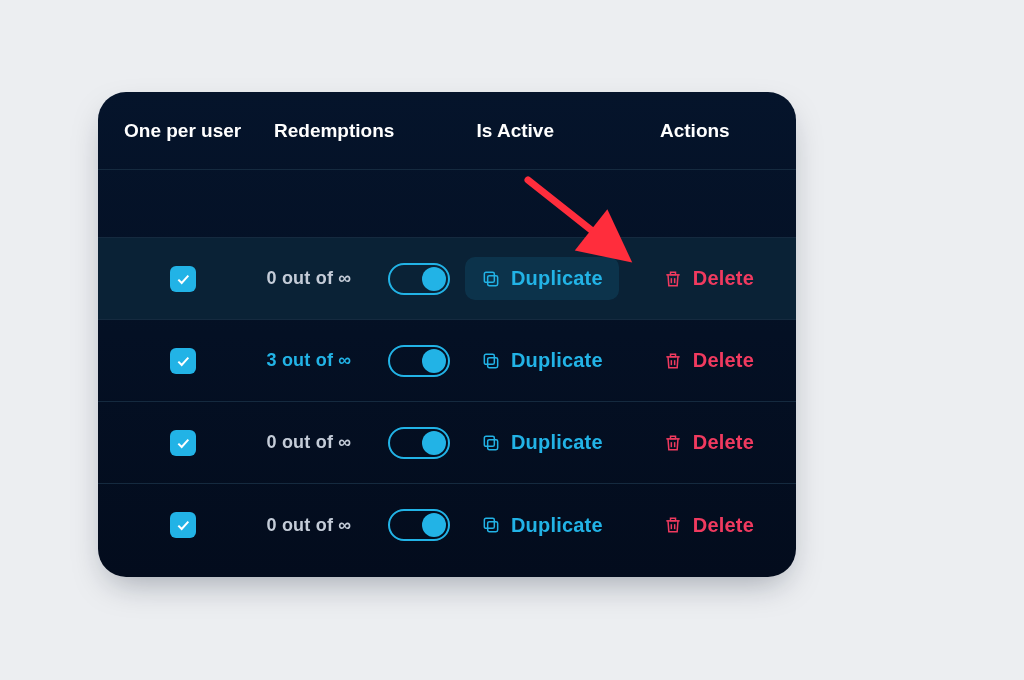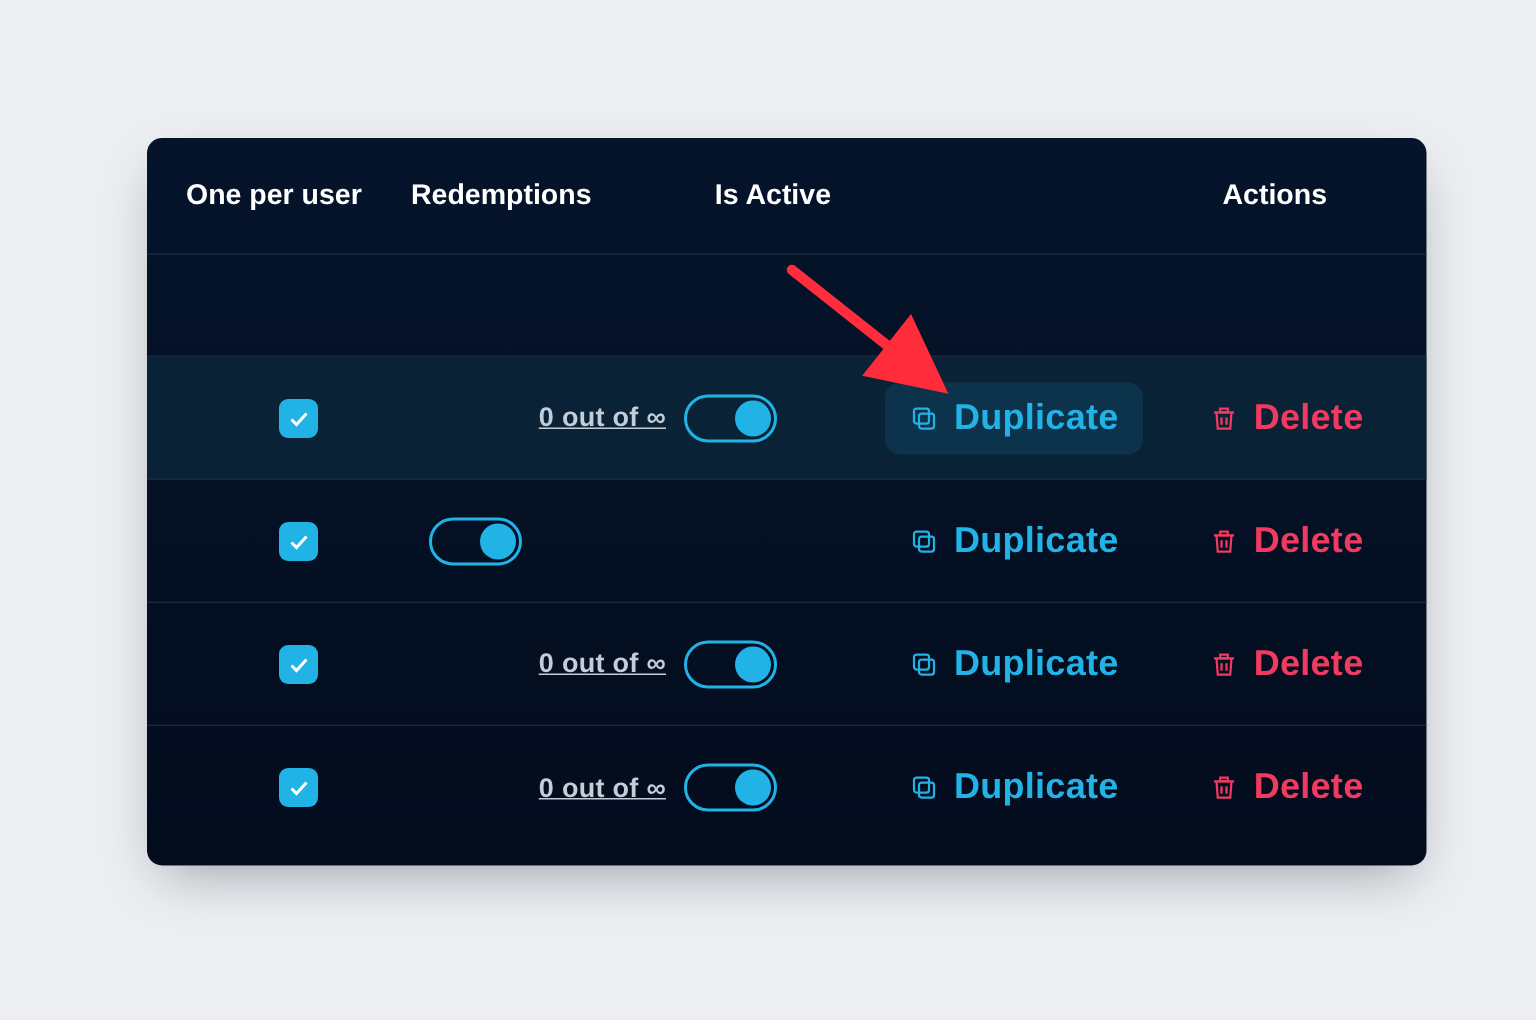--- a/index.html
+++ b/index.html
@@ -28,24 +28,24 @@
   }
   .canvas{
     position:relative;
     width:1024px;
     height:680px;
   }
   .panel{
     position:absolute;
     left:98px;
     top:92px;
-    width:853px;
+    width:698px;
     height:485px;
     background:linear-gradient(#05142b,#030c1d);
-    border-radius:10px;
+    border-radius:28px;
     overflow:hidden;
     box-shadow:0 14px 34px -10px rgba(10,20,40,.35);
   }
 
   
   .thead{
     display:flex;
     align-items:center;
     height:78px;
     padding:0 26px;
@@ -73,21 +73,21 @@
     height:82px;
     padding:0 26px;
     border-bottom:1px solid var(--row-divider);
     font-size:18px;
     color:var(--text-light);
   }
   .row:last-child{border-bottom:none;}
   .row.selected{background:var(--row-sel);}
 
   .row .col-one{display:flex;justify-content:center;}
-  .row .col-red{text-align:right;letter-spacing:.2px;text-decoration:underline;}
+  .row .col-red{text-align:center;letter-spacing:.2px;}
   .row .col-red.link{color:var(--accent);}
   .row .col-act{display:flex;justify-content:flex-start;padding-left:12px;}
 
   .actions-wrap{
     display:flex;
     align-items:center;
     gap:28px;
     margin-left:auto;
   }
 
@@ -104,21 +104,21 @@
     position:relative;
   }
   .toggle .knob{
     position:absolute;top:2px;right:2px;width:24px;height:24px;border-radius:50%;
     background:var(--accent);
   }
 
   
   .btn{
     display:inline-flex;align-items:center;gap:10px;
-    font-size:24px;font-weight:600;letter-spacing:.2px;
+    font-size:20px;font-weight:600;letter-spacing:.2px;
     padding:10px 16px;border-radius:10px;
     cursor:pointer;
   }
   .btn-dup{color:var(--accent);}
   .btn-dup.hover{background:rgba(34,179,230,.12);}
   .btn-del{color:var(--delete);}
   .btn-dup svg{width:20px;height:20px;stroke:var(--accent);fill:none;stroke-width:1.8;}
   .btn-del svg{width:20px;height:20px;stroke:var(--delete);fill:none;stroke-width:1.8;}
 
   
@@ -184,20 +184,21 @@
           </div>
         </div>
         <div class="row">
           <div class="col-one">
             <div class="check">
               <svg viewBox="0 0 24 24">
                 <polyline points="5 13 10 18 20 7"></polyline>
               </svg>
             </div>
           </div>
+          <div class="col-red link">3 out of ∞</div>
           <div class="col-act">
             <div class="toggle">
               <div class="knob"></div>
             </div>
           </div>
           <div class="col-gap"></div>
           <div class="actions-wrap">
             <div class="btn btn-dup">
               <svg viewBox="0 0 24 24">
                 <rect x="8" y="8" width="12" height="12" rx="2"></rect>

